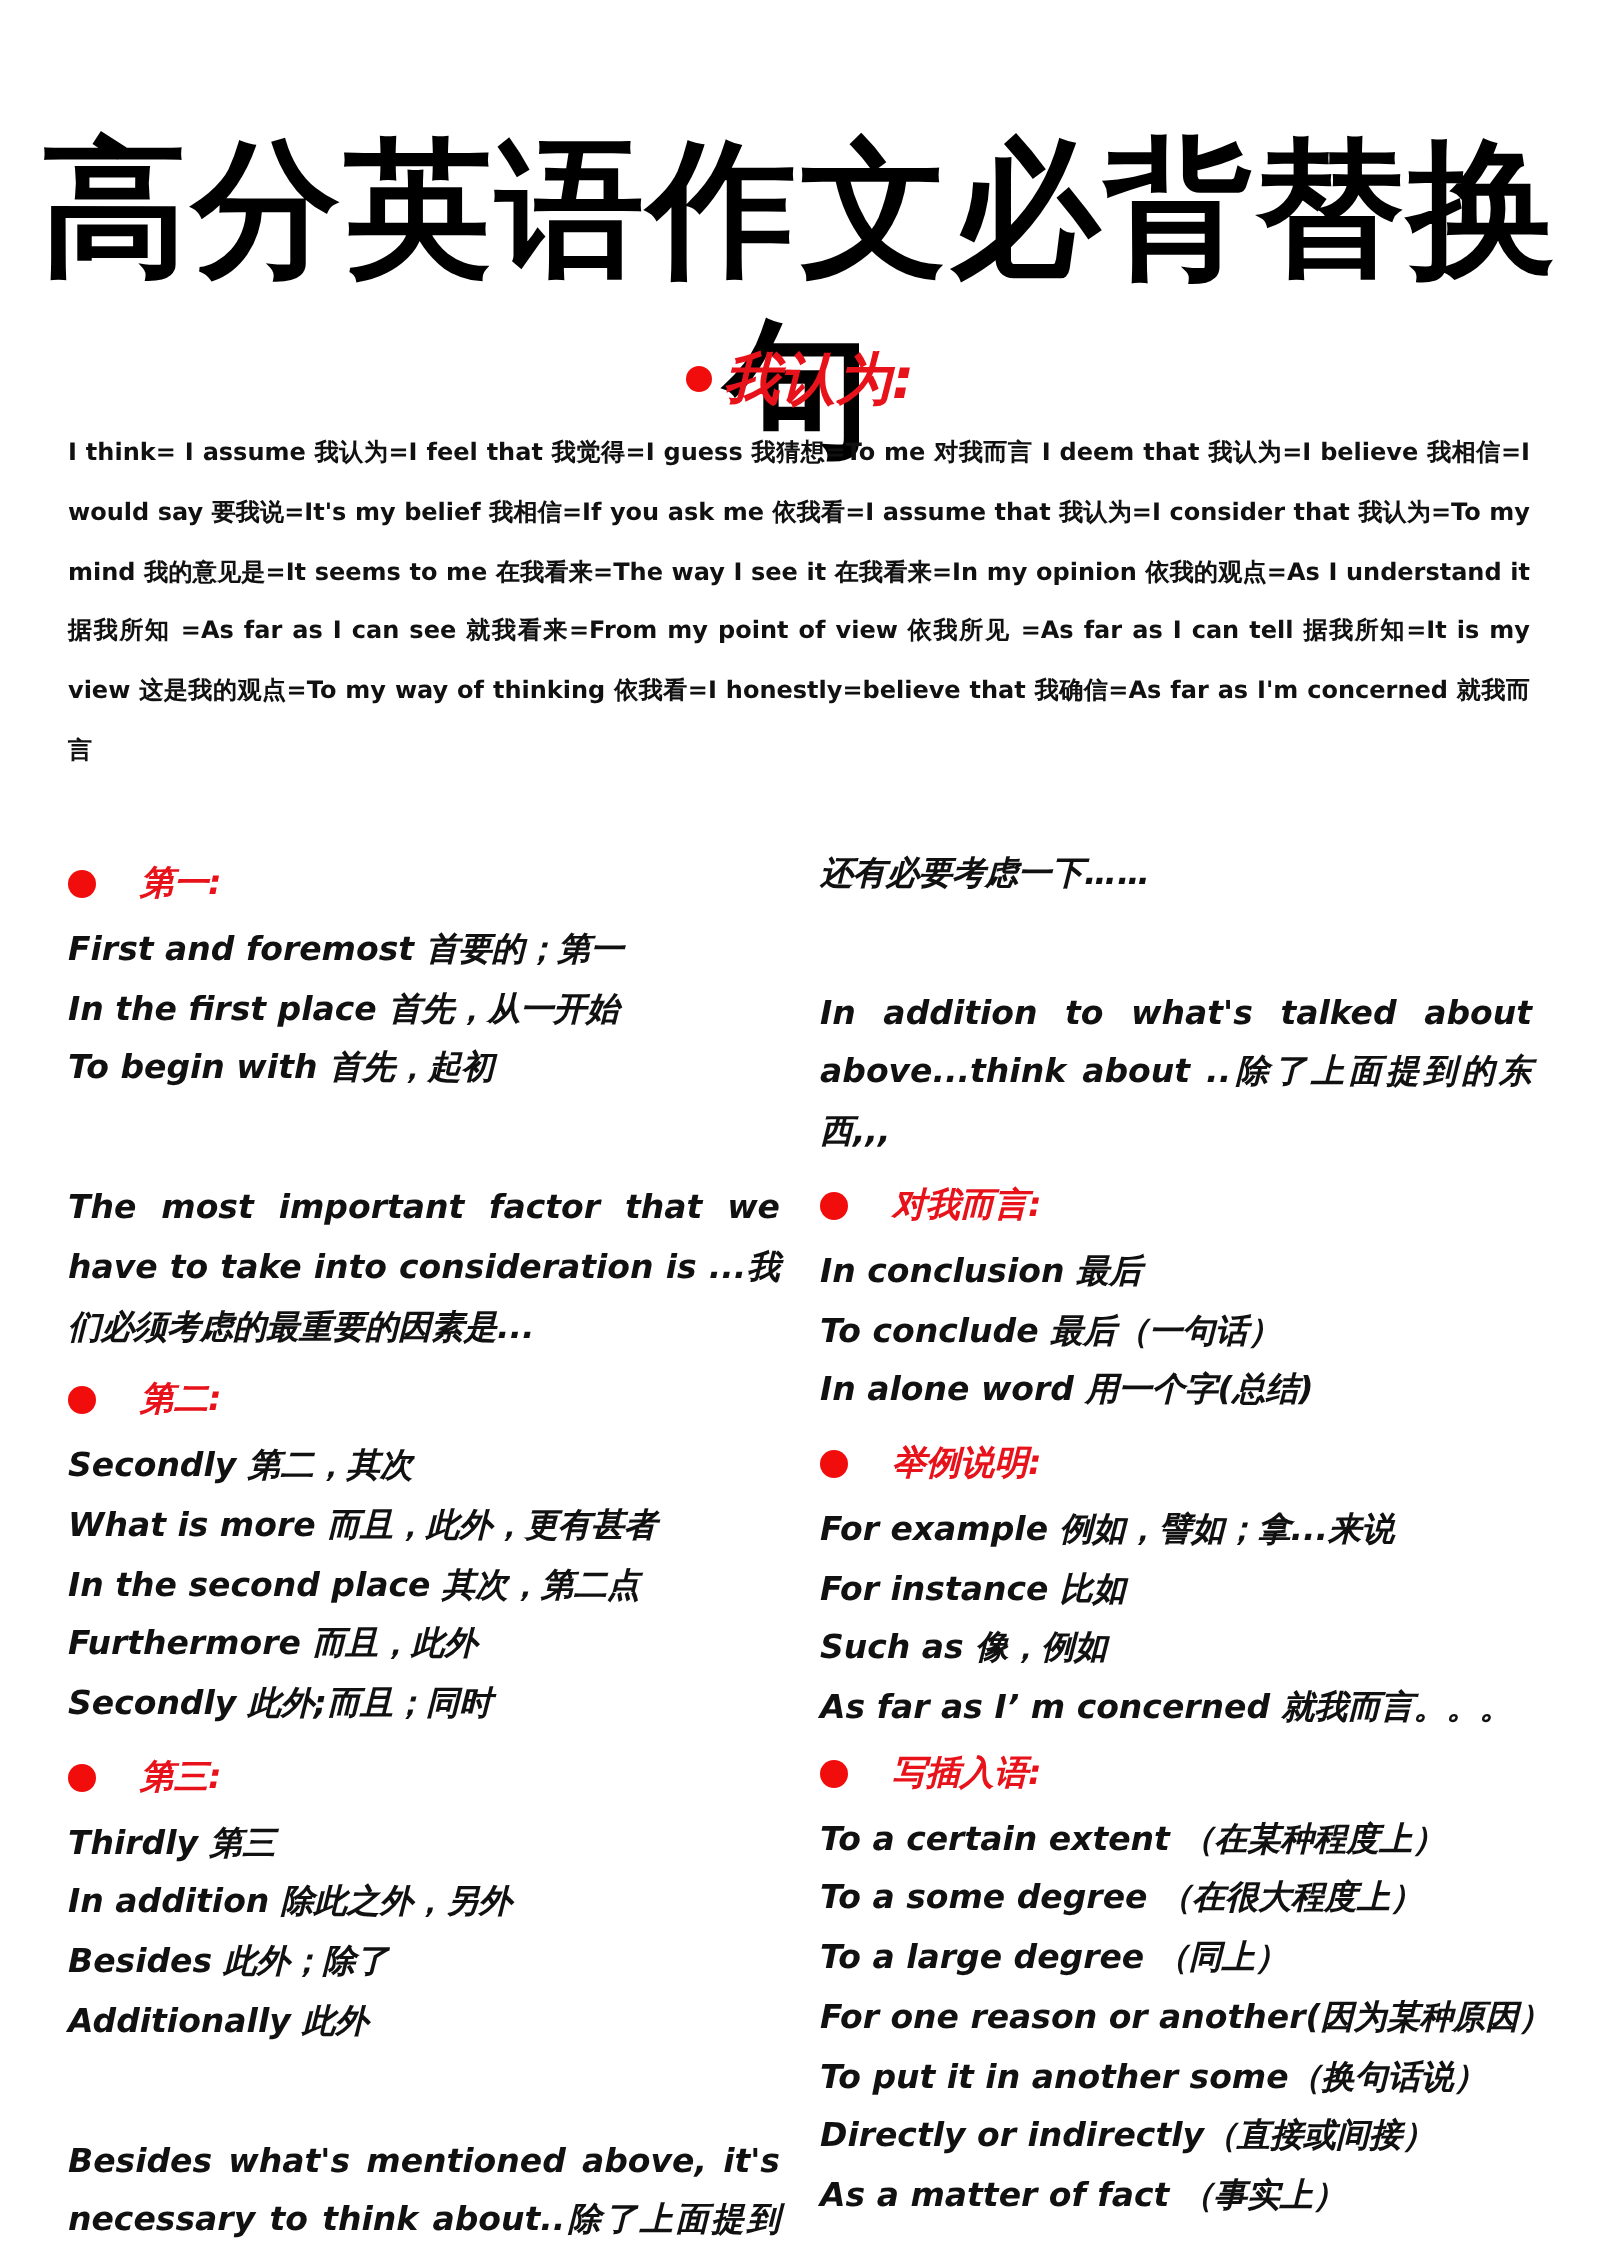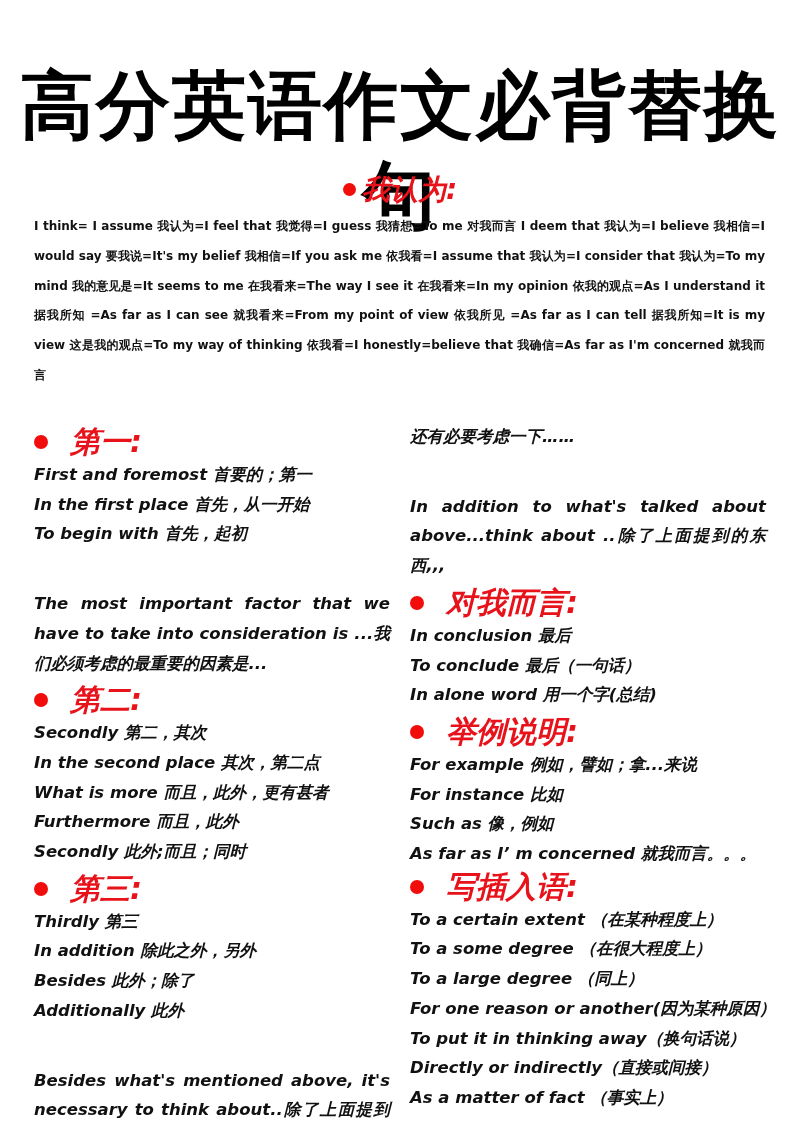--- a/index.html
+++ b/index.html
@@ -10,21 +10,21 @@
            line-height:90px; }
   .intro-head { position:absolute; left:0; top:174px; width:800px; text-align:center;
                 font-size:28px; font-weight:bold; font-style:italic; color:#e8121b; line-height:32px; }
   .dot { display:inline-block; width:13px; height:13px; border-radius:50%;
          background:#f20d0d; vertical-align:middle; margin-right:6px; position:relative; top:-2px; }
   .intro { position:absolute; left:34px; top:212px; width:731px;
            font-size:12px; font-weight:bold; line-height:29.8px; text-align:justify; }
   .col { position:absolute; top:424px; width:356px; font-size:16.5px; font-weight:bold; }
   .col.left { left:34px; }
   .col.right { left:410px; top:422px; }
-  .sec-head { font-size:30px; font-weight:bold; font-style:italic; color:#e8121b;
+  .sec-head { font-size:17px; font-weight:bold; font-style:italic; color:#e8121b;
               line-height:32px; height:36px; display:flex; align-items:center; }
   .sec-head .dot { width:14px; height:14px; margin-right:22px; top:0; }
   .line { line-height:29.7px; white-space:nowrap;font-style:italic; }
   .line.wrap { white-space:normal; text-align:justify; text-align-last:left;margin-top:40px; }
   .gap { height:4px; }
 </style>
 </head>
 <body>
 
 <div class="title">高分英语作文必背替换句</div>
@@ -44,22 +44,22 @@
   <div class="line">In the first place 首先，从一开始</div>
   <div class="line">To begin with 首先，起初</div>
   <div class="line wrap">The most important factor that we have to take into consideration is ...我们必须考虑的最重要的因素是...</div>
   <div class="gap"></div>
 
   <div class="sec-head">
     <span class="dot"></span>
       <span>第二:</span>
   </div>
   <div class="line">Secondly 第二，其次</div>
+  <div class="line">What is more 而且，此外，更有甚者</div>
   <div class="line">In the second place 其次，第二点</div>
-  <div class="line">What is more 而且，此外，更有甚者</div>
   <div class="line">Furthermore 而且，此外</div>
   <div class="line">Secondly 此外;而且；同时</div>
   <div class="gap"></div>
 
   <div class="sec-head">
     <span class="dot"></span>
       <span>第三:</span>
   </div>
   <div class="line">Thirdly 第三</div>
   <div class="line">In addition 除此之外，另外</div>
@@ -92,16 +92,16 @@
   <div class="line">As far as I’  m concerned 就我而言。。。</div>
 
   <div class="sec-head">
     <span class="dot"></span>
       <span>写插入语:</span>
   </div>
   <div class="line">To a certain extent （在某种程度上）</div>
   <div class="line">To a some degree （在很大程度上）</div>
   <div class="line">To a large degree （同上）</div>
   <div class="line">For one reason or another(因为某种原因）</div>
-  <div class="line">To put it in thinking away（换句话说）</div>
+  <div class="line">To put it in another some（换句话说）</div>
   <div class="line">Directly or indirectly（直接或间接）</div>
   <div class="line">As a matter of fact （事实上）</div>
 </div>
 
 </body></html>

